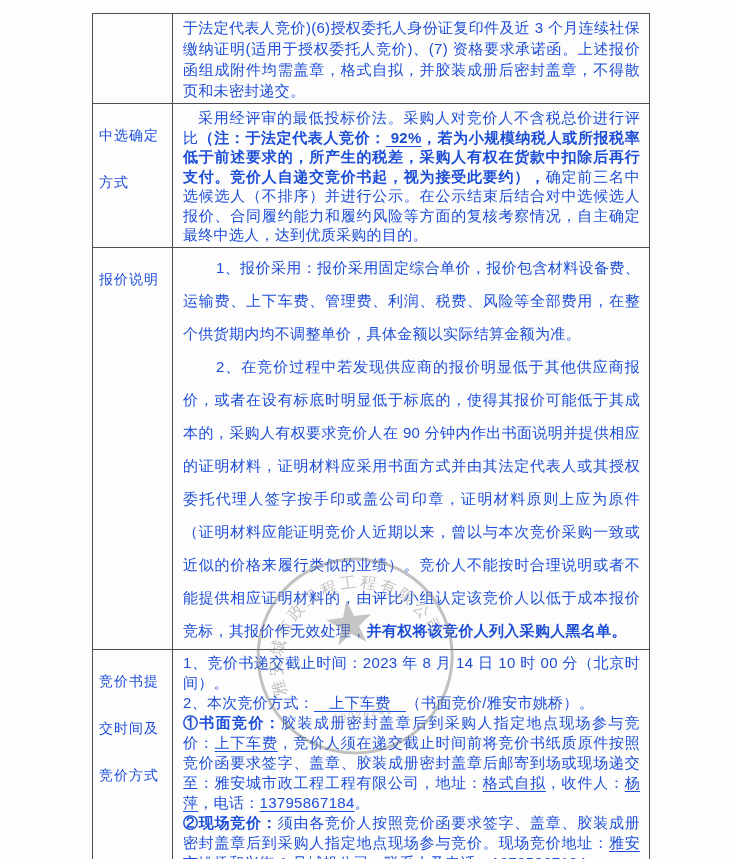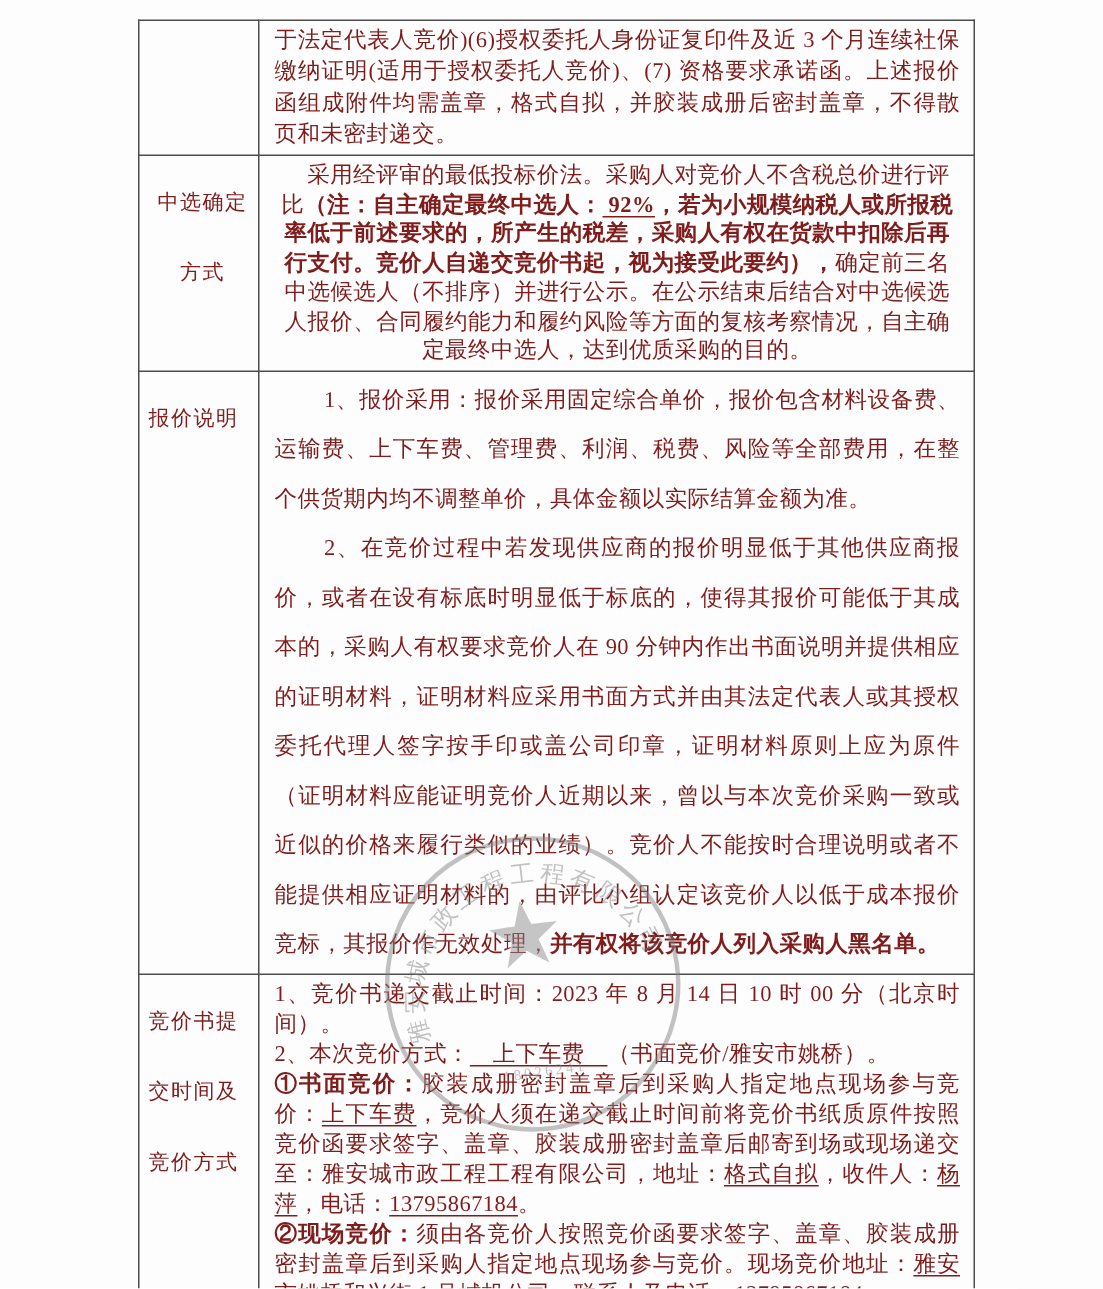--- a/index.html
+++ b/index.html
@@ -1,22 +1,22 @@
 <!DOCTYPE html>
 <html><head>
 <meta charset="utf-8">
 <style>
   html,body { margin:0; padding:0; background:#ffffff; }
   .page {
     position:relative;
     width:735px; height:859px;
     background:#fdfdfd;
     overflow:hidden;
-    font-family:Liberation Serif, serif;
-    color:#7f1d1d;
+    font-family:Liberation Sans, sans-serif;
+    color:#1d4ed8;
   }
   table.doc {
     position:absolute; left:92px; top:13px;
     width:557px;
     border-collapse:collapse; table-layout:fixed;
   }
   col.c-label   { width:80px; }
   col.c-content { width:477px; }
   td { border:1px solid #4d4d4d; vertical-align:top; overflow:hidden; }
   td.label {
@@ -26,21 +26,21 @@
     line-height:47px;
     font-weight:normal;
   }
   td.content {
     padding:3px 9px 2px 10px;
     font-size:15px;
     letter-spacing:0.3px;
     text-align:justify;
   }
   .r1 td { height:64px; }
-  .r2 td { height:118px;text-align:center; }
+  .r2 td { height:118px; }
   .r3 td { height:369px; }
   .r4 td { height:245px; }
   .r1 .para { line-height:21px; }
   .r2 .para { line-height:19.5px; text-indent:1em; padding-top:1px; }
   .r3 .para { line-height:33px; text-indent:2.2em; }
   .r4 .para { line-height:20px; }
   .b { font-weight:bold; }
   .u { text-decoration:underline; text-underline-offset:3px; }
   .seal {
     position:absolute; left:246px; top:546px;
@@ -68,21 +68,21 @@
         <tr class="r1">
       <td class="label"></td>
       <td class="content">
         <div class="para"><span>于法定代表人竞价)(6)授权委托人身份证复印件及近 3 个月连续社保缴纳证明(适用于授权委托人竞价)、(7) 资格要求承诺函。上述报价函组成附件均需盖章，格式自拟，并胶装成册后密封盖章，不得散页和未密封递交。</span></div>
       </td>
     </tr>
 
     <tr class="r2">
       <td class="label">中选确定方式</td>
       <td class="content">
-        <div class="para"><span>采用经评审的最低投标价法。采购人对竞价人不含税总价进行评比</span><span class="b">（注：自主确定最终中选人：</span><span class="b u"> 92%</span><span class="b">，若为小规模纳税人或所报税率低于前述要求的，所产生的税差，采购人有权在货款中扣除后再行支付。竞价人自递交竞价书起，视为接受此要约），</span><span>确定前三名中选候选人（不排序）并进行公示。在公示结束后结合对中选候选人报价、合同履约能力和履约风险等方面的复核考察情况，自主确定最终中选人，达到优质采购的目的。</span></div>
+        <div class="para"><span>采用经评审的最低投标价法。采购人对竞价人不含税总价进行评比</span><span class="b">（注：于法定代表人竞价：</span><span class="b u"> 92%</span><span class="b">，若为小规模纳税人或所报税率低于前述要求的，所产生的税差，采购人有权在货款中扣除后再行支付。竞价人自递交竞价书起，视为接受此要约），</span><span>确定前三名中选候选人（不排序）并进行公示。在公示结束后结合对中选候选人报价、合同履约能力和履约风险等方面的复核考察情况，自主确定最终中选人，达到优质采购的目的。</span></div>
       </td>
     </tr>
 
     <tr class="r3">
       <td class="label">报价说明</td>
       <td class="content">
         <div class="para"><span>1、报价采用：报价采用固定综合单价，报价包含材料设备费、运输费、上下车费、管理费、利润、税费、风险等全部费用，在整个供货期内均不调整单价，具体金额以实际结算金额为准。</span></div>
         <div class="para"><span>2、在竞价过程中若发现供应商的报价明显低于其他供应商报价，或者在设有标底时明显低于标底的，使得其报价可能低于其成本的，采购人有权要求竞价人在 90 分钟内作出书面说明并提供相应的证明材料，证明材料应采用书面方式并由其法定代表人或其授权委托代理人签字按手印或盖公司印章，证明材料原则上应为原件（证明材料应能证明竞价人近期以来，曾以与本次竞价采购一致或近似的价格来履行类似的业绩）。竞价人不能按时合理说明或者不能提供相应证明材料的，由评比小组认定该竞价人以低于成本报价竞标，其报价作无效处理，</span><span class="b">并有权将该竞价人列入采购人黑名单。</span></div>
       </td>
     </tr>

